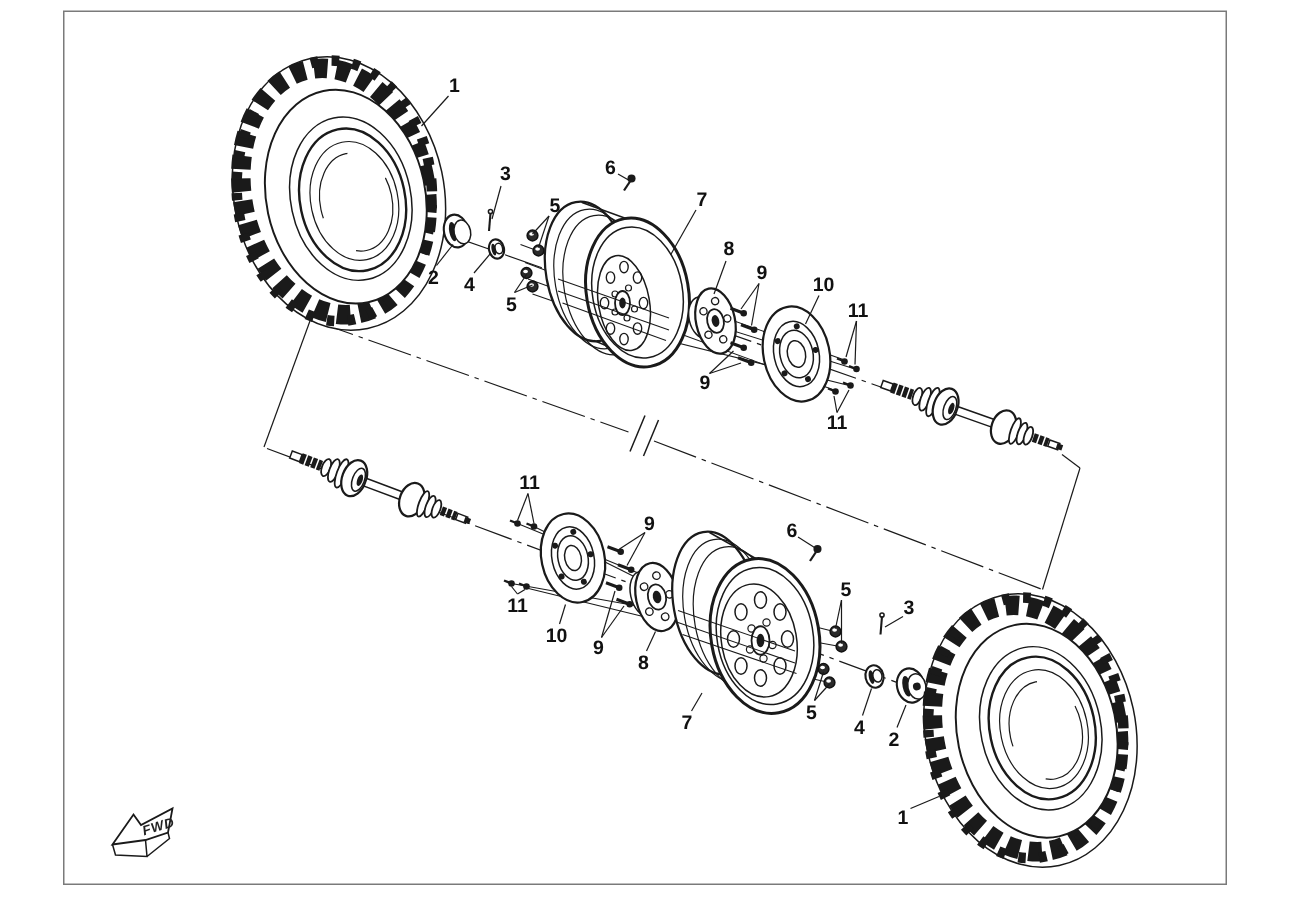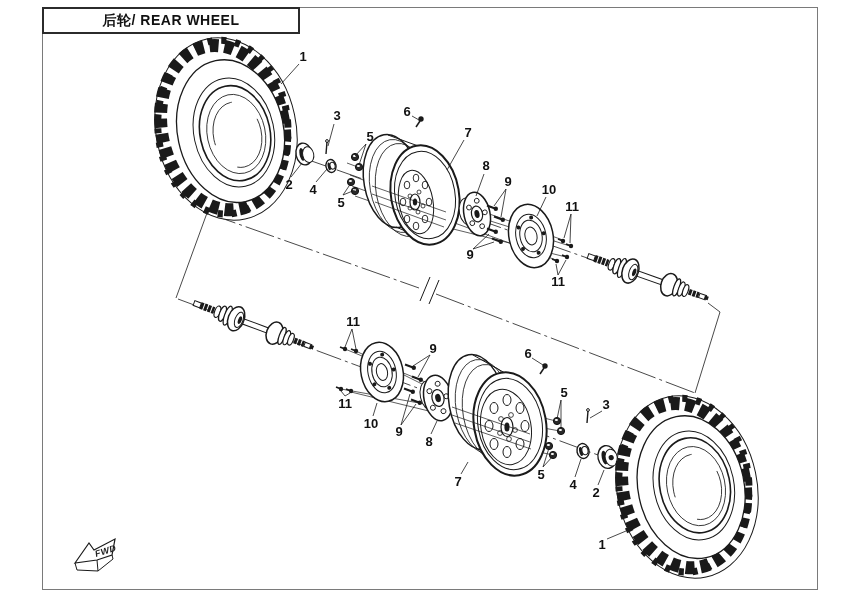--- a/index.html
+++ b/index.html
@@ -18,23 +18,20 @@
   .thin{stroke-width:.7;}
   .callout{font:bold 13px "Liberation Sans",sans-serif;text-anchor:middle;fill:#111;}
   .leader{stroke:#1a1a1a;stroke-width:.8;}
   .fwd-label{font:italic bold 9px "Liberation Sans",sans-serif;fill:#222;letter-spacing:.5px;}
 </style>
 </head>
 <body>
 
 <div id="stage">
   <div id="page-border"></div>
-  <div id="title-box">
-    <span>后轮/ REAR WHEEL</span>
-  </div>
 
   <svg width="860" height="600" viewBox="0 0 860 600">
 
     <defs>
 
       <g id="axle">
         <rect x="0" y="-2.5" width="7" height="5" class="w" stroke-width="1"></rect>
         <rect x="7" y="-3.5" width="3" height="7" class="dk"></rect>
         <rect x="11" y="-3.5" width="3" height="7" class="dk"></rect>
         <rect x="15" y="-3.5" width="3" height="7" class="dk"></rect>

